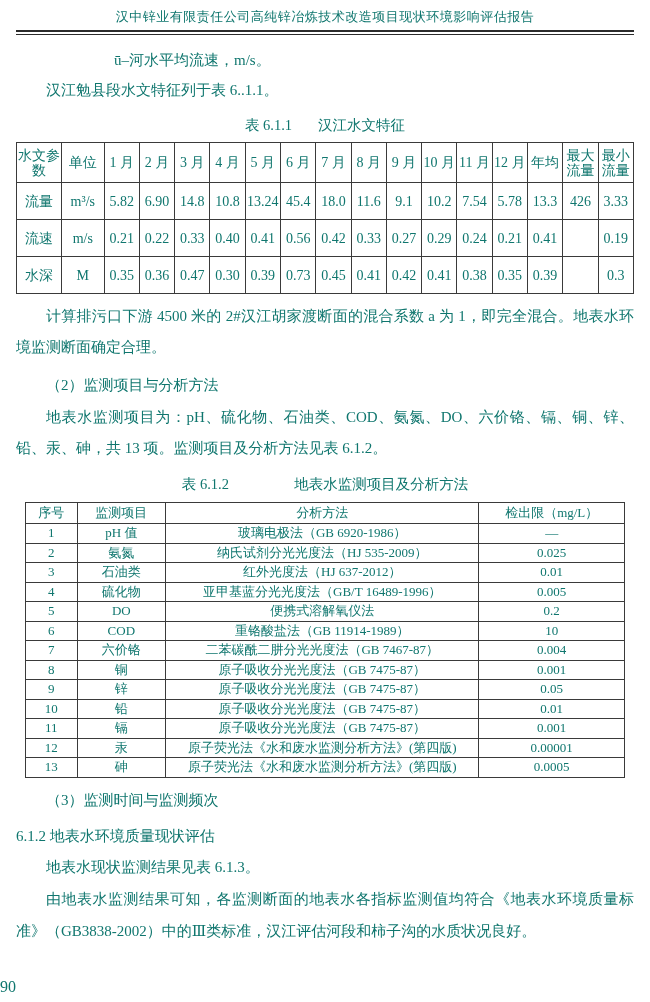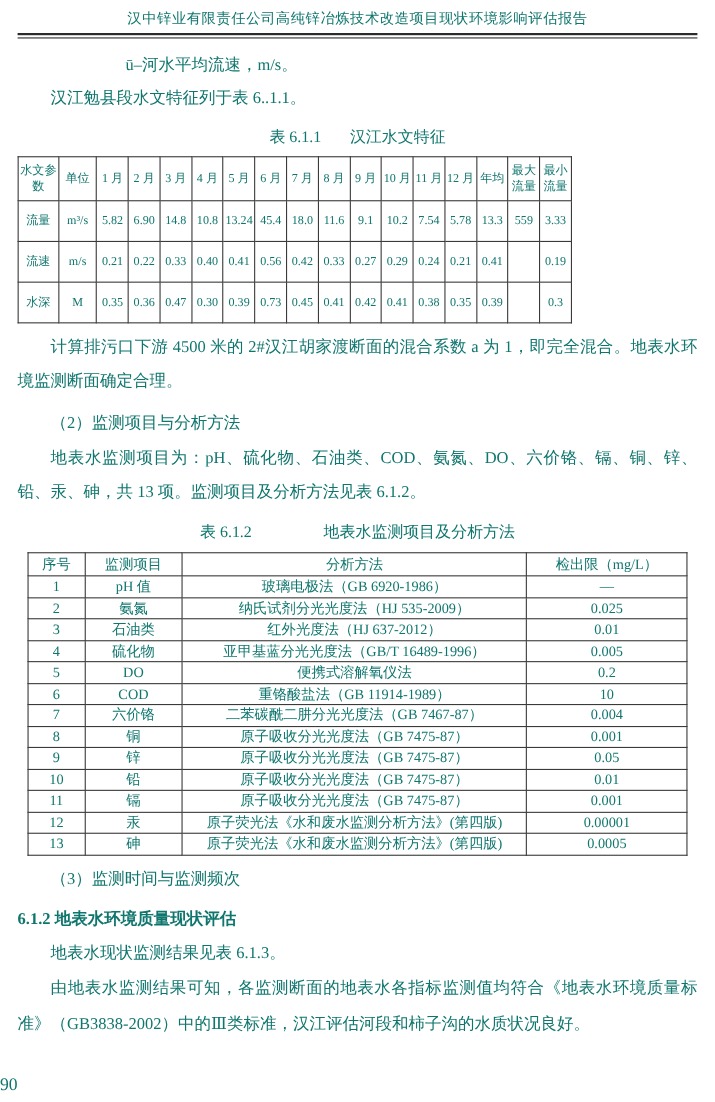--- a/index.html
+++ b/index.html
@@ -33,23 +33,23 @@
   .tbl-title{
     text-align:center;
     font-size:14.5px;
     margin-top:8px;
     line-height:24px;
   }
   .tbl-title .gap-sm{margin-left:1.8em;}
   .tbl-title .gap-lg{margin-left:4.5em;}
   table{border-collapse:collapse;table-layout:fixed;}
   .t1{
-    width:504px;
+    width:618px;
     margin-top:5px;
-    font-size:11px;
+    font-size:14px;
   }
   .t1 th,.t1 td{
     border:1px solid #3a3a3a;
     text-align:center;
     vertical-align:middle;
     font-weight:normal;
     padding:1px 1px;
     word-break:break-all;
     line-height:15px;
   }
@@ -70,21 +70,21 @@
   }
   .t2 thead tr{height:21px;}
   .t2 tbody tr{height:19.3px;}
   .sub-head{margin-top:7px;text-indent:2em;line-height:30px;}
   .para{text-indent:2em;}
   .p1{margin-top:7px;line-height:31px;}
   .p2{margin-top:2px;line-height:31px;}
   .p3{margin-top:2px;line-height:31px;}
   .h612{
     margin-top:6px;
-    font-weight:bold;
+    font-weight:normal;
     font-size:15px;
     line-height:30px;
     text-indent:0;
   }
   .p4{margin-top:1px;text-indent:2em;line-height:30px;}
   .p5{margin-top:1px;text-indent:2em;line-height:32px;}
   .page-num{
     position:absolute;
     bottom:6px;left:0;right:0;
     font-size:16px;
@@ -156,21 +156,21 @@
           <td>10.8</td>
           <td>13.24</td>
           <td>45.4</td>
           <td>18.0</td>
           <td>11.6</td>
           <td>9.1</td>
           <td>10.2</td>
           <td>7.54</td>
           <td>5.78</td>
           <td>13.3</td>
-          <td>559</td>
+          <td>426</td>
           <td>3.33</td>
         </tr>
         <tr>
           <td>流速</td>
           <td>m/s</td>
           <td>0.21</td>
           <td>0.22</td>
           <td>0.33</td>
           <td>0.40</td>
           <td>0.41</td>

